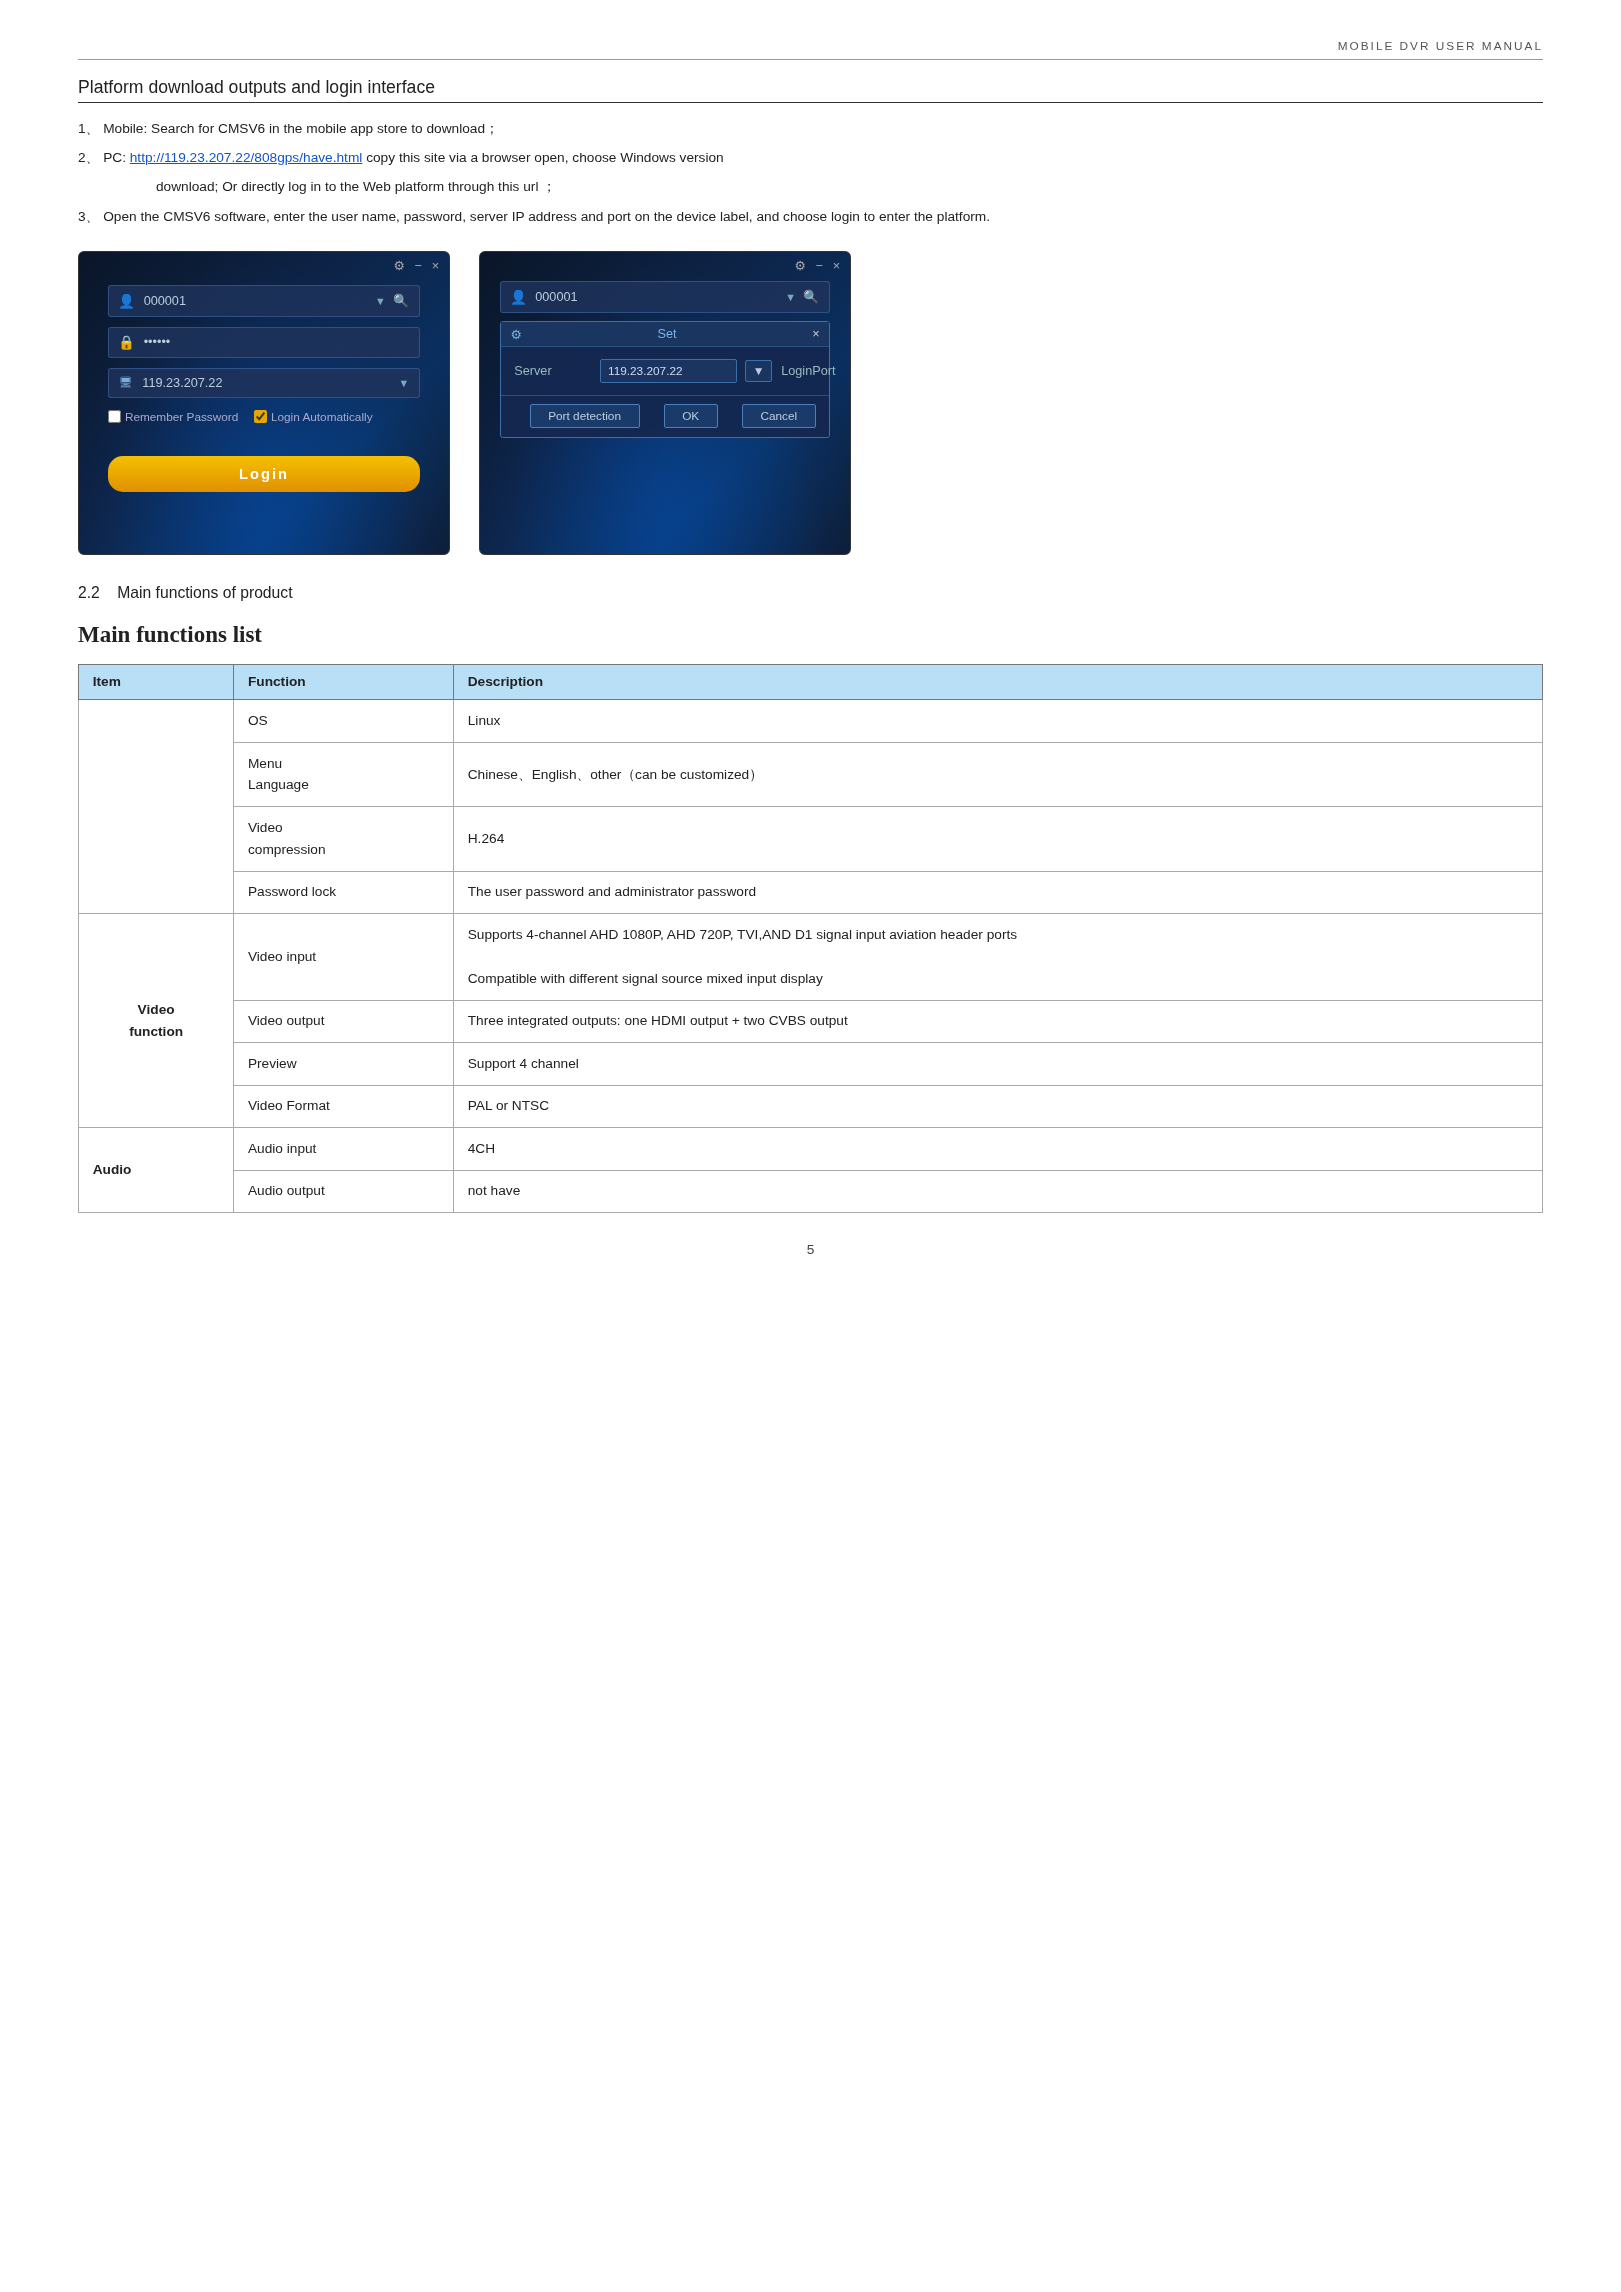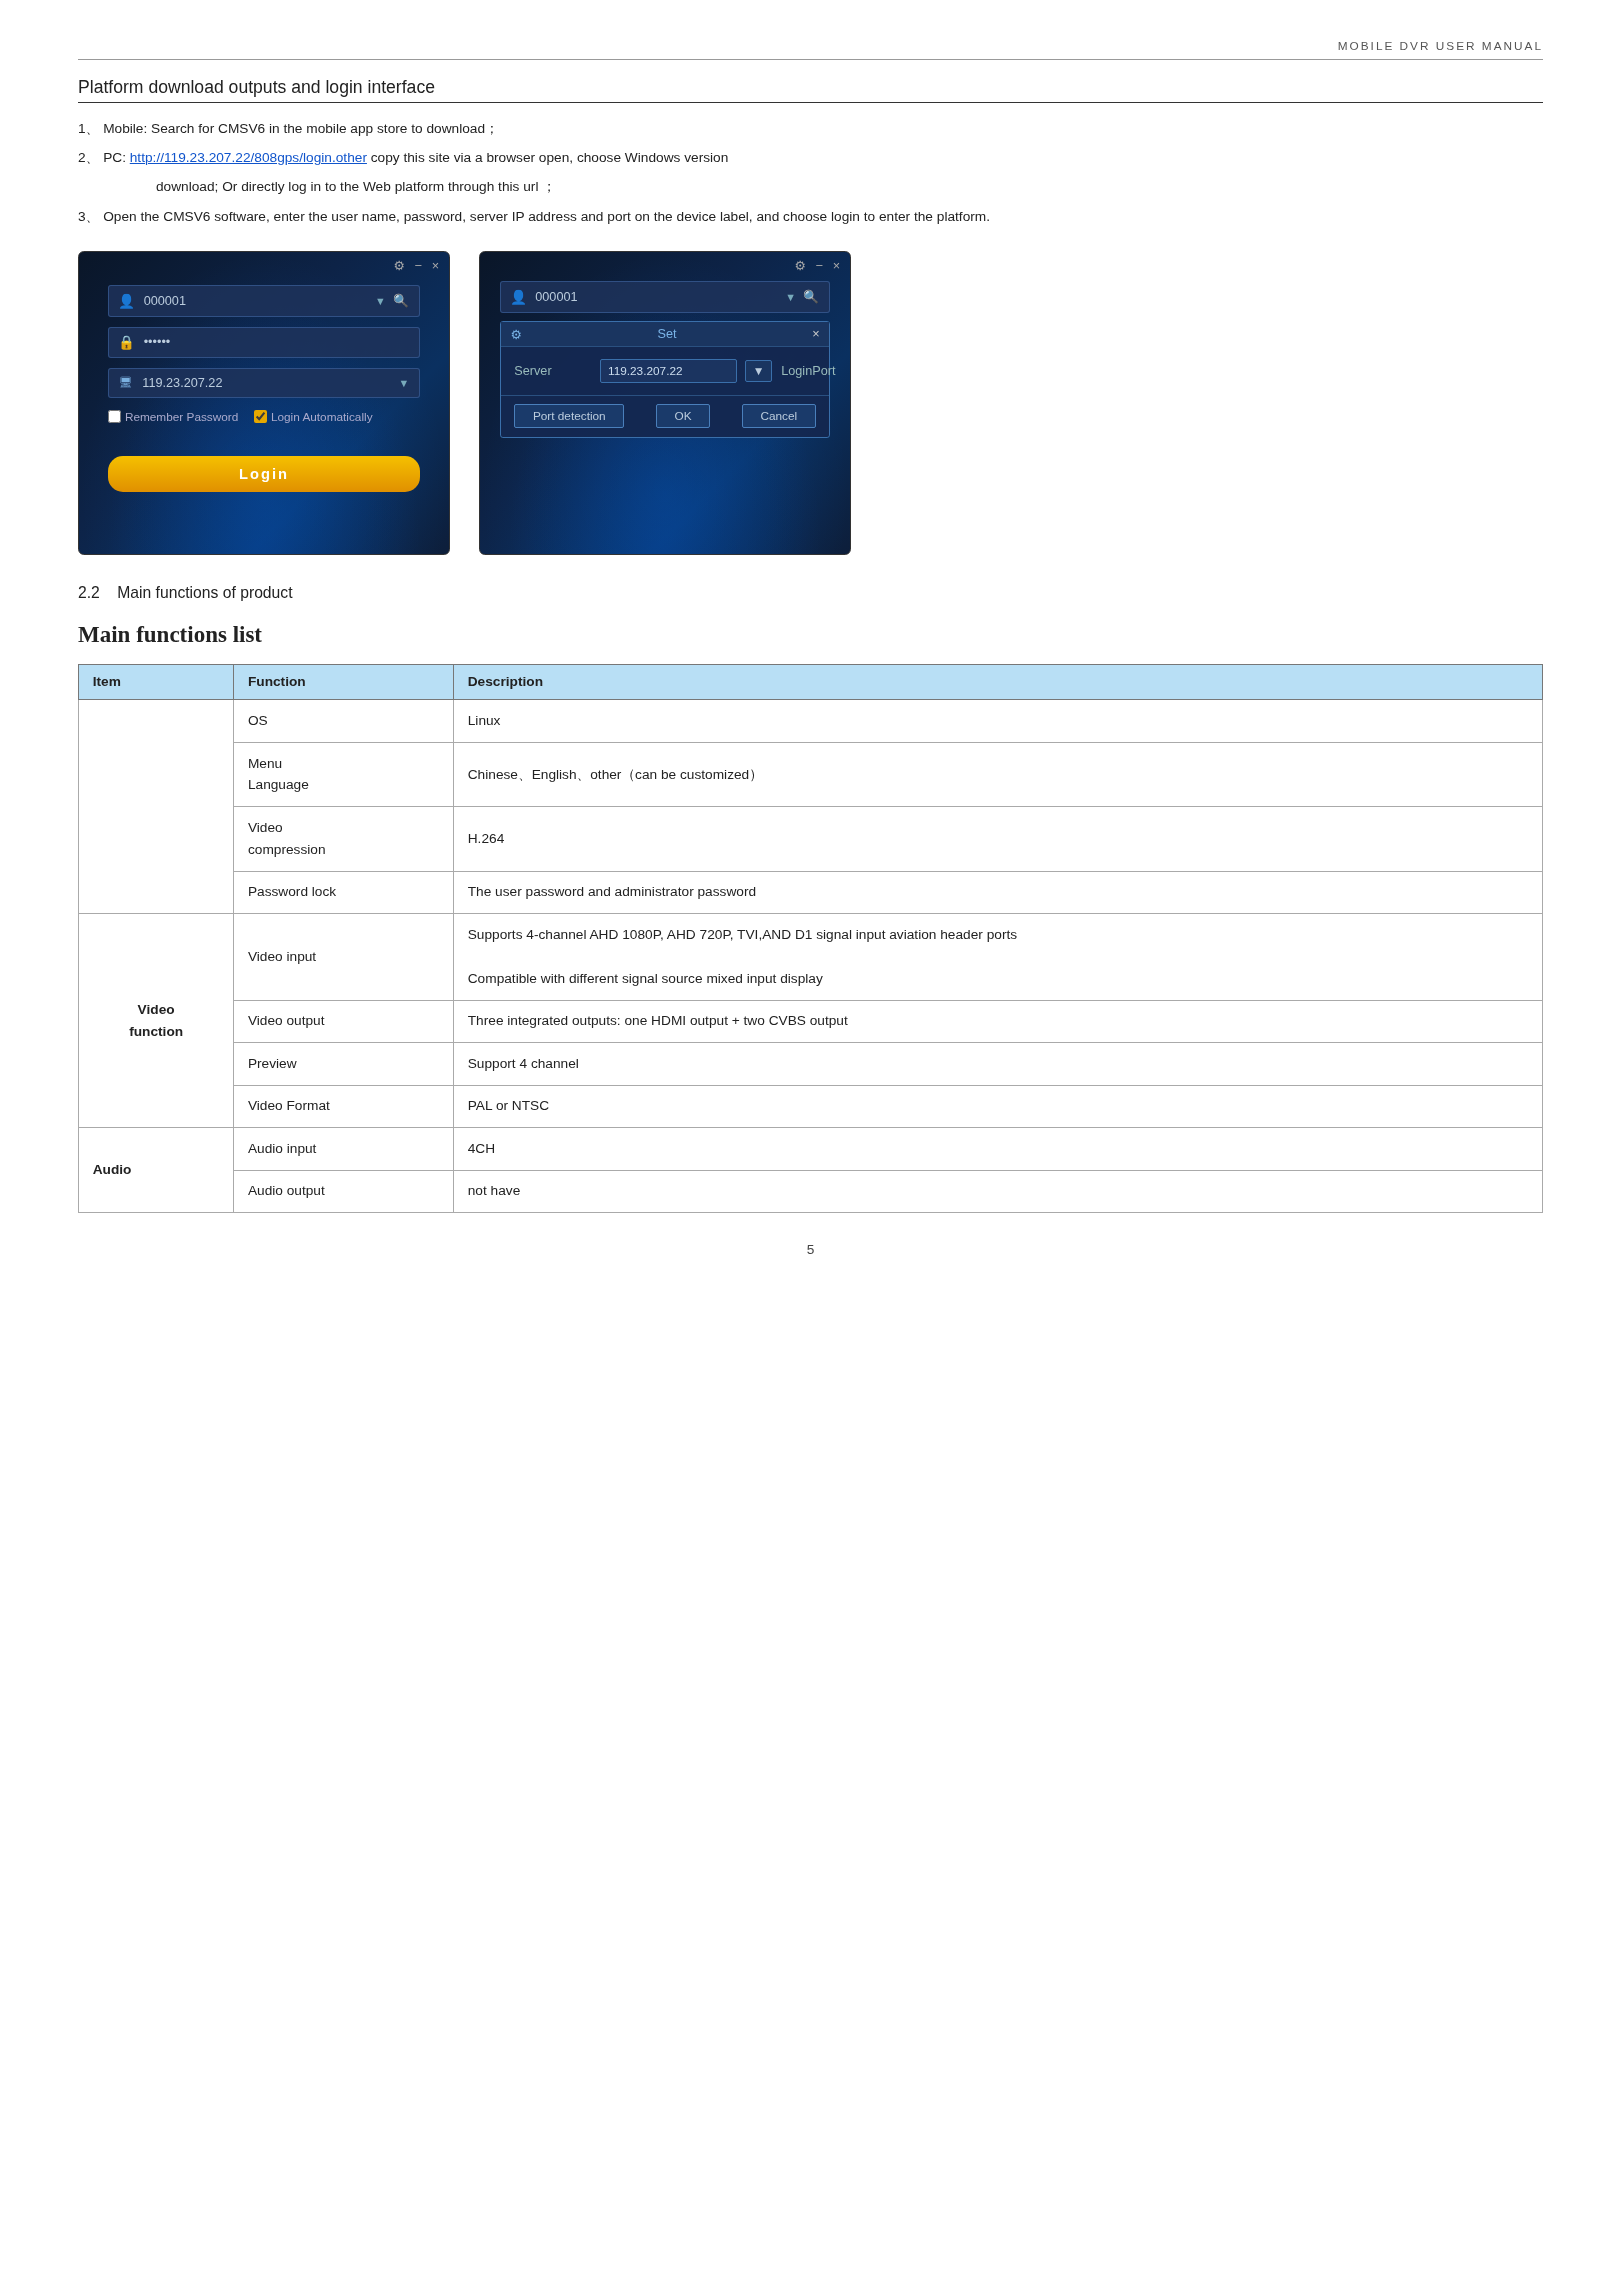--- a/index.html
+++ b/index.html
@@ -191,21 +191,21 @@
     .settings-checkbox-label {
       color: #9bb;
       font-size: 11.8px;
       display: flex;
       align-items: center;
       gap: 3.9px;
     }
     .settings-dialog-footer {
       display: flex;
       gap: 24px;
-      justify-content: space-between;
+      justify-content: flex-end;
       padding: 7.8px 13.7px 9.8px 13.7px;
       border-top: 1px solid #2a5080;
     }
     .dlg-btn {
       padding: 3.9px 17.6px;
       border-radius: 2px;
       border: 1px solid #4a7fbb;
       background: #1a3a6a;
       color: #bcd;
       font-size: 11.8px;
@@ -256,21 +256,21 @@
 </div>
 
 <div class="section-title">Platform download outputs and login interface</div>
 
 <div class="body-text">
   <span>1、</span>
   <span>Mobile: Search for CMSV6 in the mobile app store to download；</span>
 </div>
 <div class="body-text">
   <span>2、</span>
-  <span>PC: </span><a href="#">http://119.23.207.22/808gps/login.other</a><span> copy this site via a browser open, choose Windows version</span>
+  <span>PC: </span><a href="#">http://119.23.207.22/808gps/have.html</a><span> copy this site via a browser open, choose Windows version</span>
 </div>
 <div class="body-text indent">download;   Or directly log in to the Web platform through this url   ；</div>
 <div class="body-text">
   <span>3、</span>
   <span>Open the CMSV6 software, enter the user name, password, server IP address and port on the device label, and choose login to enter the platform.</span>
 </div>
 
 <div class="screenshots-row">
 
   <div class="screenshot-box">

